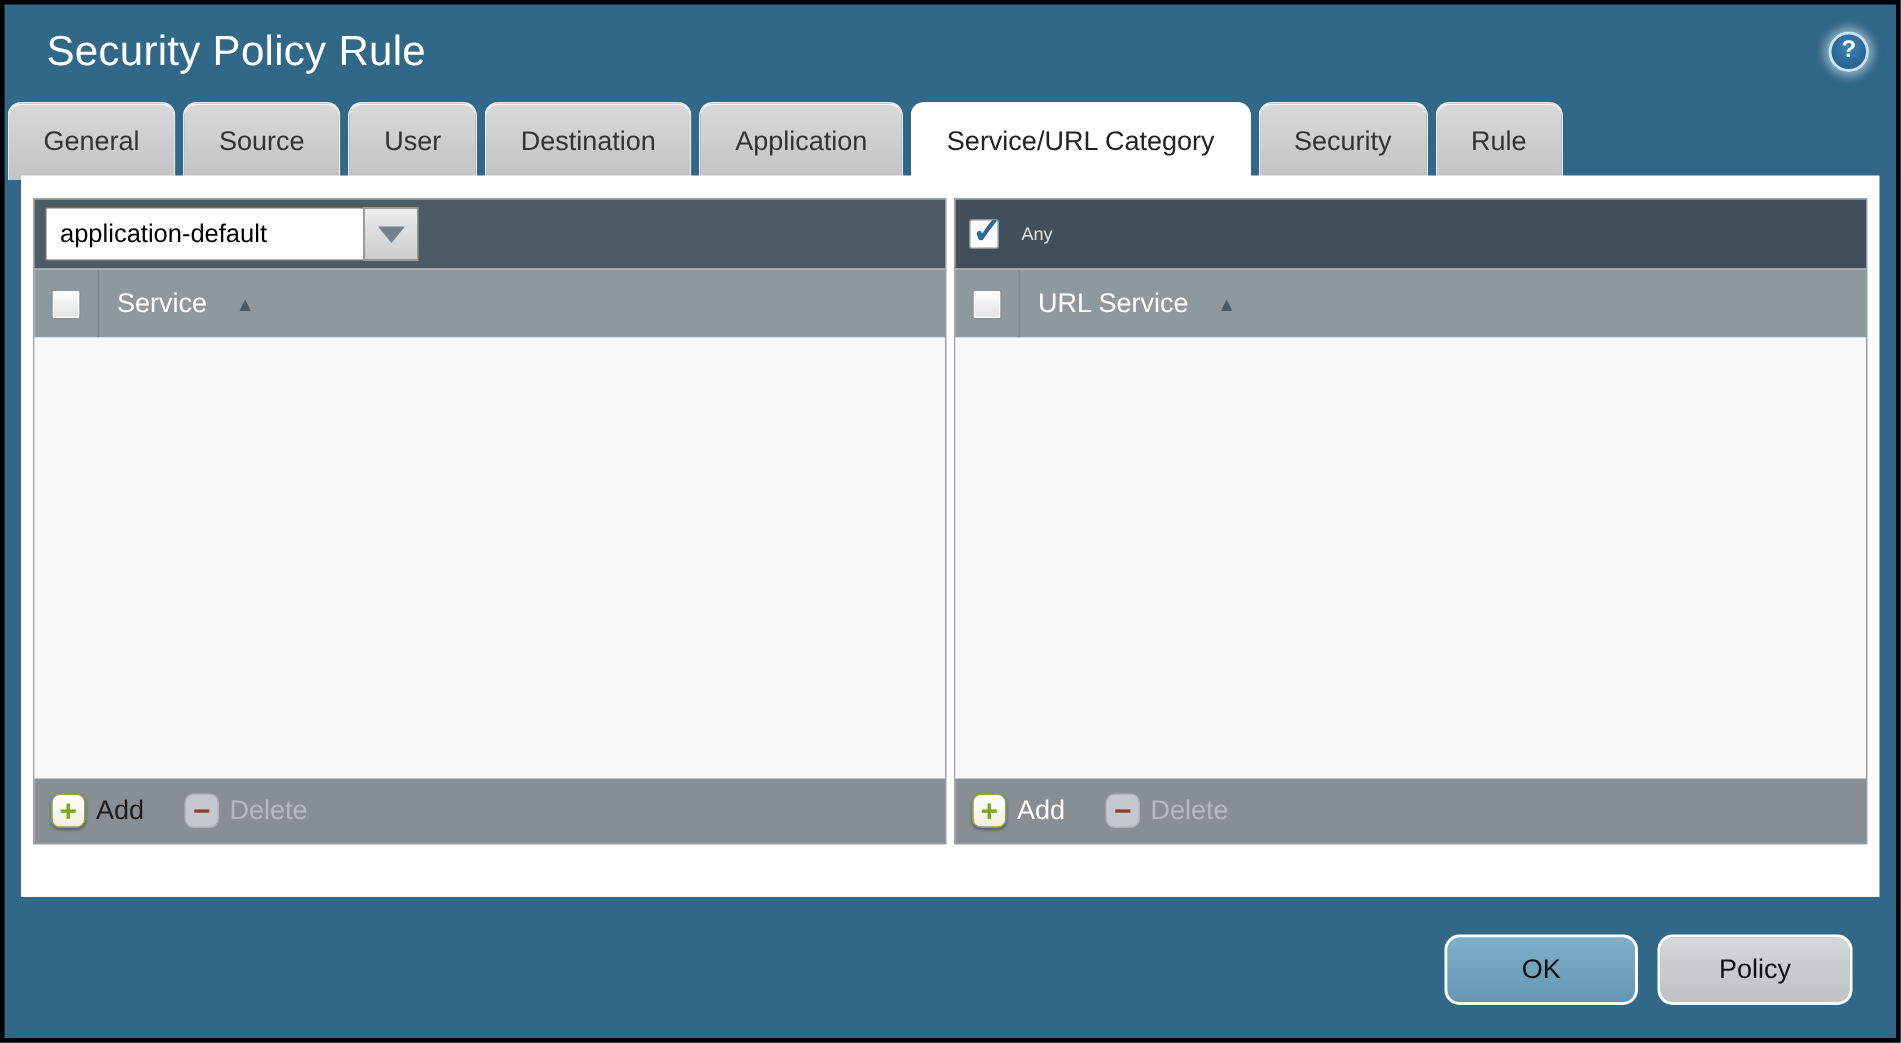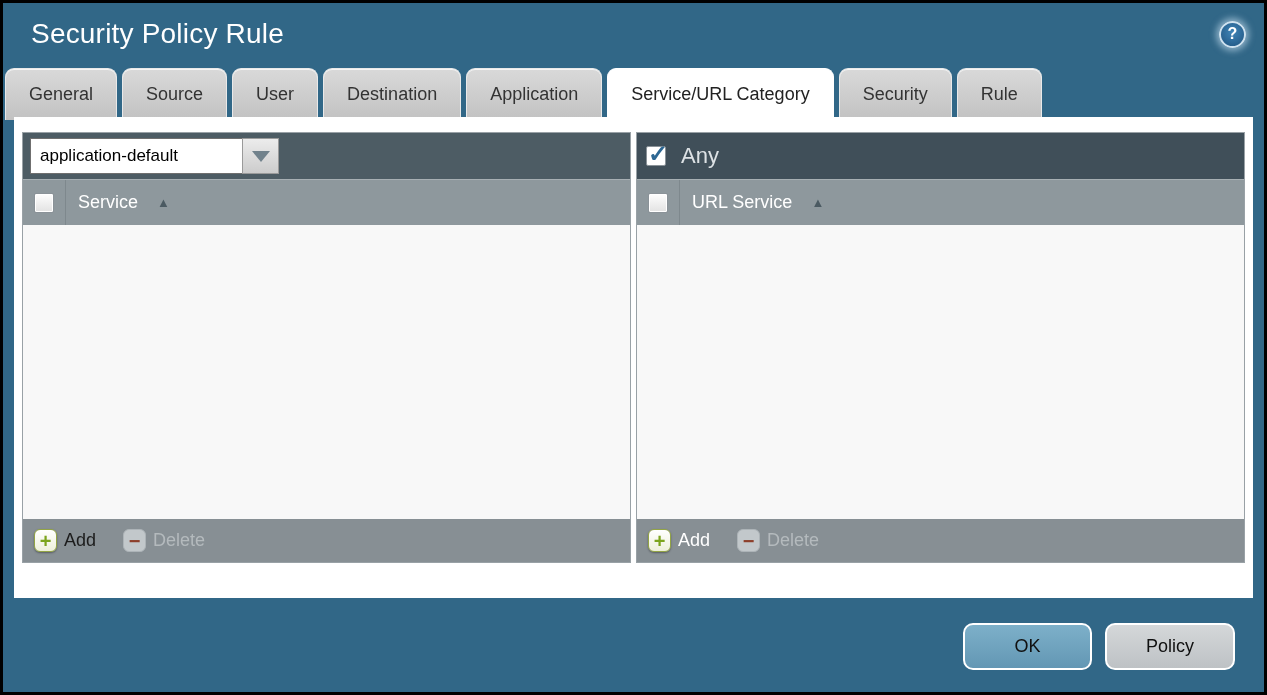--- a/index.html
+++ b/index.html
@@ -42,21 +42,21 @@
     width:212px; background:#fff; border:1px solid #6f6f6f; border-right:none;
     font-size:17px; color:#000; display:flex; align-items:center; padding-left:9px; cursor:text;
   }
   .combo-btn {
     width:37px; background:linear-gradient(#ececec,#cccccc); border:1px solid #9a9a9a;
     display:flex; align-items:center; justify-content:center; cursor:pointer;
   }
   .tri-down { width:0; height:0; border-left:9px solid transparent; border-right:9px solid transparent; border-top:11px solid #71828c; }
   
   .any-bar { height:46px; min-height:46px; background:#404f59; display:flex; align-items:center; padding-left:9px; gap:15px; }
-  .any-label { color:#dde2e5; font-size:22px; }
+  .any-label { color:#dde2e5; font-size:12px; }
   
   .header-row { height:46px; min-height:46px; background:#8e989d; display:flex; align-items:center; color:#fff; font-size:18px; border-top:1px solid #a7afb3; }
   .cb-cell { width:43px; align-self:stretch; display:flex; align-items:center; justify-content:center; border-right:1px solid #7e888d; }
   .checkbox {
     width:20px; height:20px; border-radius:2px; border:1px solid #8a9298;
     background:linear-gradient(#fefefe,#e2e2e2);
     box-shadow:inset 0 0 0 1px #fff; cursor:pointer; position:relative;
   }
   .checkbox.checked { background:#fff; }
   .checkmark { position:absolute; left:1px; top:-7px; color:#2d6793; font-size:24px; font-weight:bold; }

